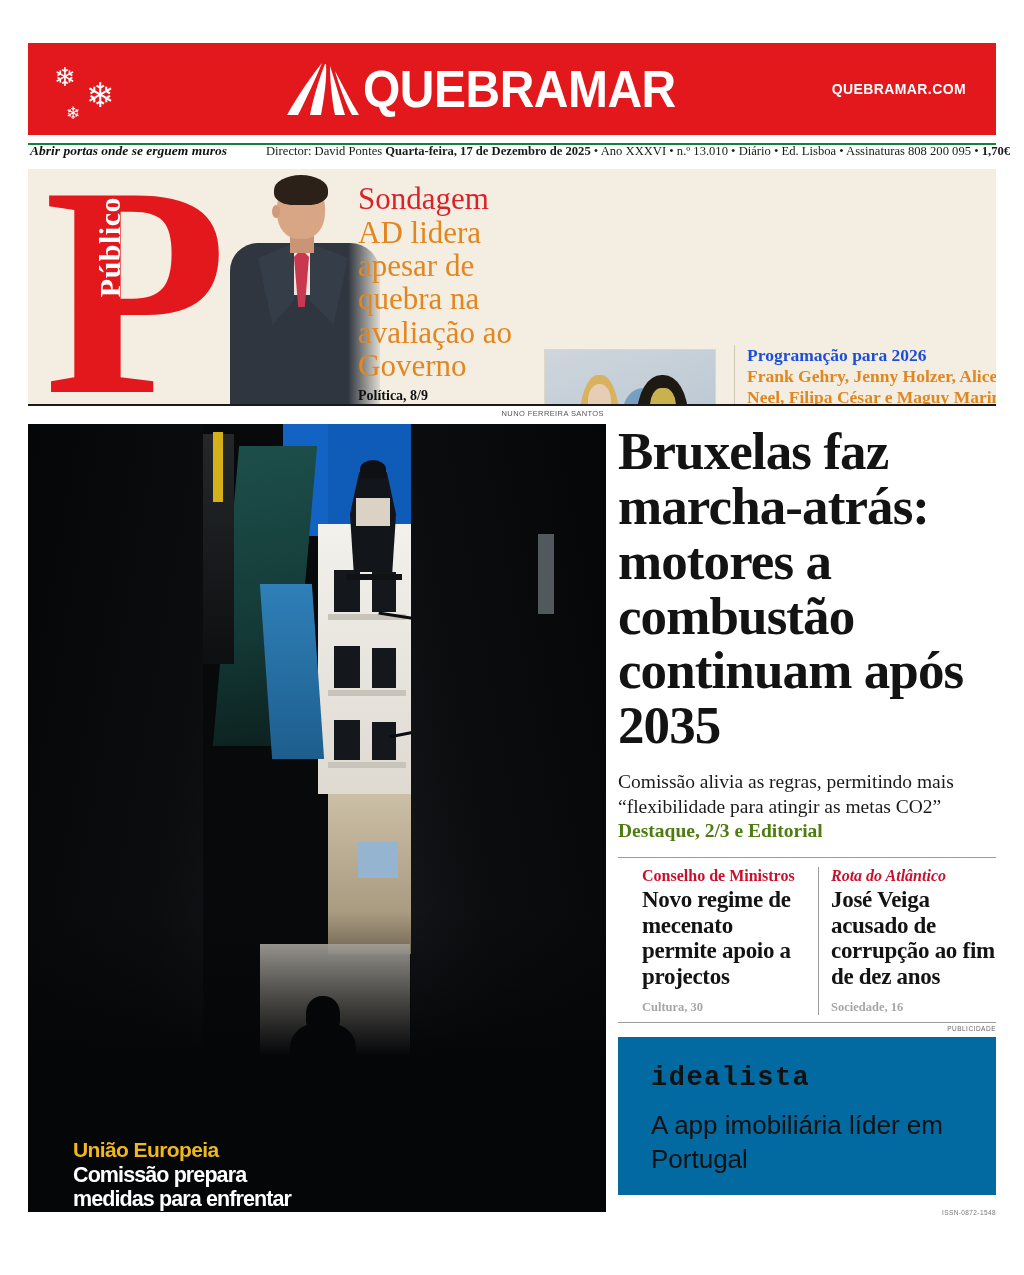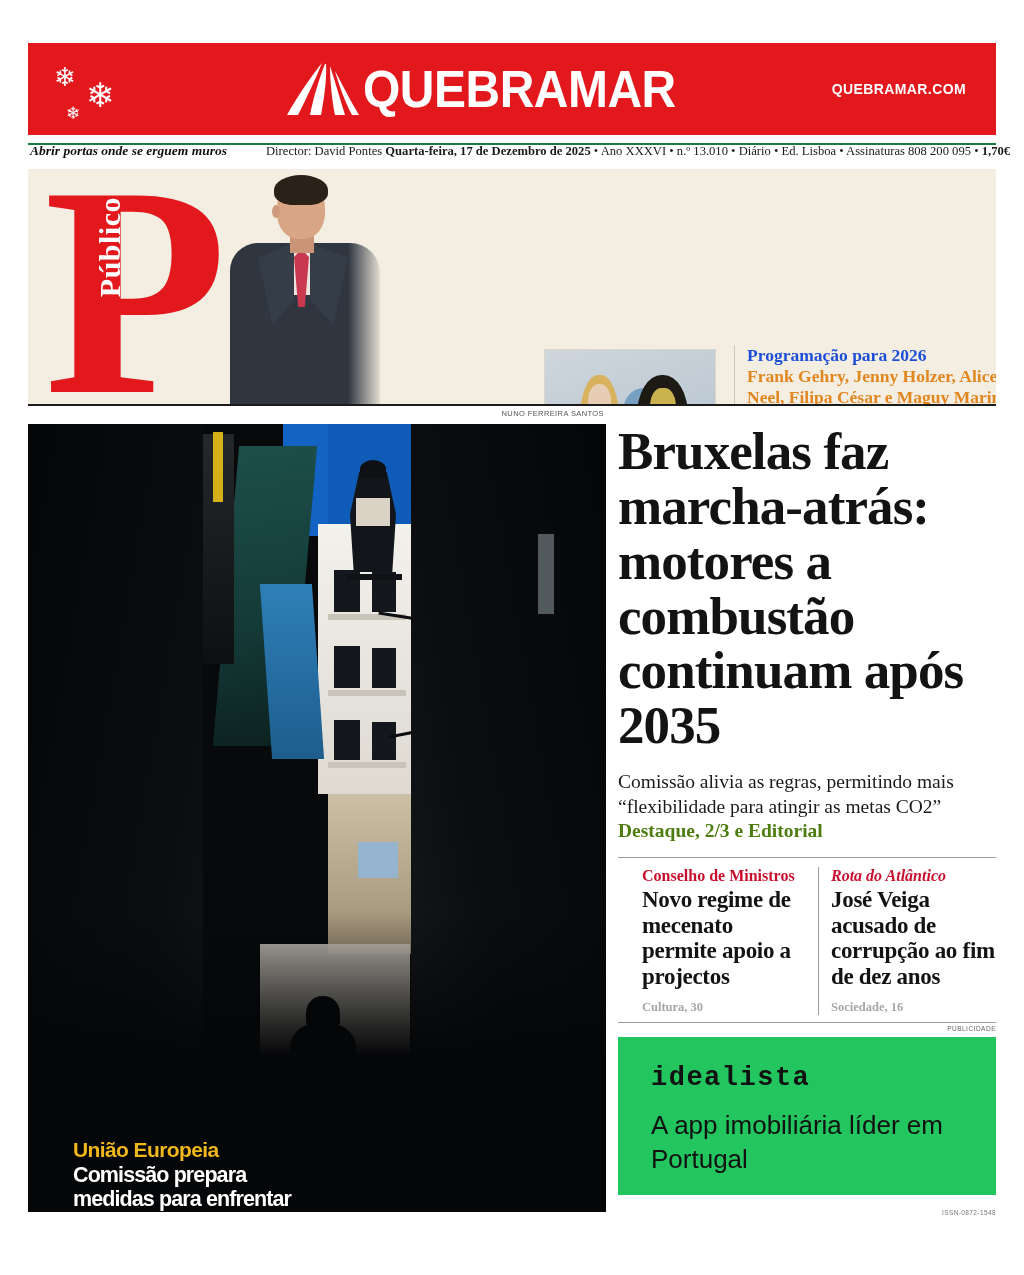--- a/index.html
+++ b/index.html
@@ -259,21 +259,21 @@
      font-size:23px; line-height:1.11; color:#131313; margin-top:3px; letter-spacing:-0.3px; }
   .tc-ref { color:#a6a6a6; font-family:"Liberation Serif", serif; font-weight:bold;
      font-size:12.5px; margin-top:11px; }
 
   .pub-divider { border-top:1px solid #9c9c9c; margin-top:7px; }
   .pub-label {
     text-align:right; font-family:"Liberation Sans", sans-serif; font-size:6.5px;
     letter-spacing:0.5px; color:#666; padding-top:2px;
   }
   .idealista {
-    margin-top:5px; width:378px; height:158px; background:#22c55e;
+    margin-top:5px; width:378px; height:158px; background:#0369a1;
     padding: 26px 0 0 33px;
   }
   .id-logo {
     font-family:"Liberation Mono", monospace; font-weight:bold; font-size:27px;
     color:#111; letter-spacing:1.5px;
   }
   .id-claim {
     font-family:"Liberation Sans", sans-serif; font-size:26px; color:#111;
     line-height:1.28; margin-top:16px;
   }
@@ -323,20 +323,25 @@
       <div class="pol-lapelL"></div>
       <div class="pol-lapelR"></div>
       <div class="pol-tie"></div>
       <div class="pol-neck"></div>
       <div class="pol-head"></div>
       <div class="pol-hair"></div>
       <div class="pol-ear"></div>
     </div>
     <div class="masthead-fade"></div>
 
+    <div class="sondagem">
+      <div class="kicker">Sondagem</div>
+      <div class="ttl">AD lidera apesar de quebra na avaliação ao Governo</div>
+      <div class="ref">Política, 8/9</div>
+    </div>
 
     <div class="painting">
       <div class="pt-sky"></div>
       <div class="pt-blue"></div>
 
       <div class="pt-w-hair"></div>
       <div class="pt-w-face"></div>
 
       <div class="pt-m-hair"></div>
       <div class="pt-m-face"></div>

